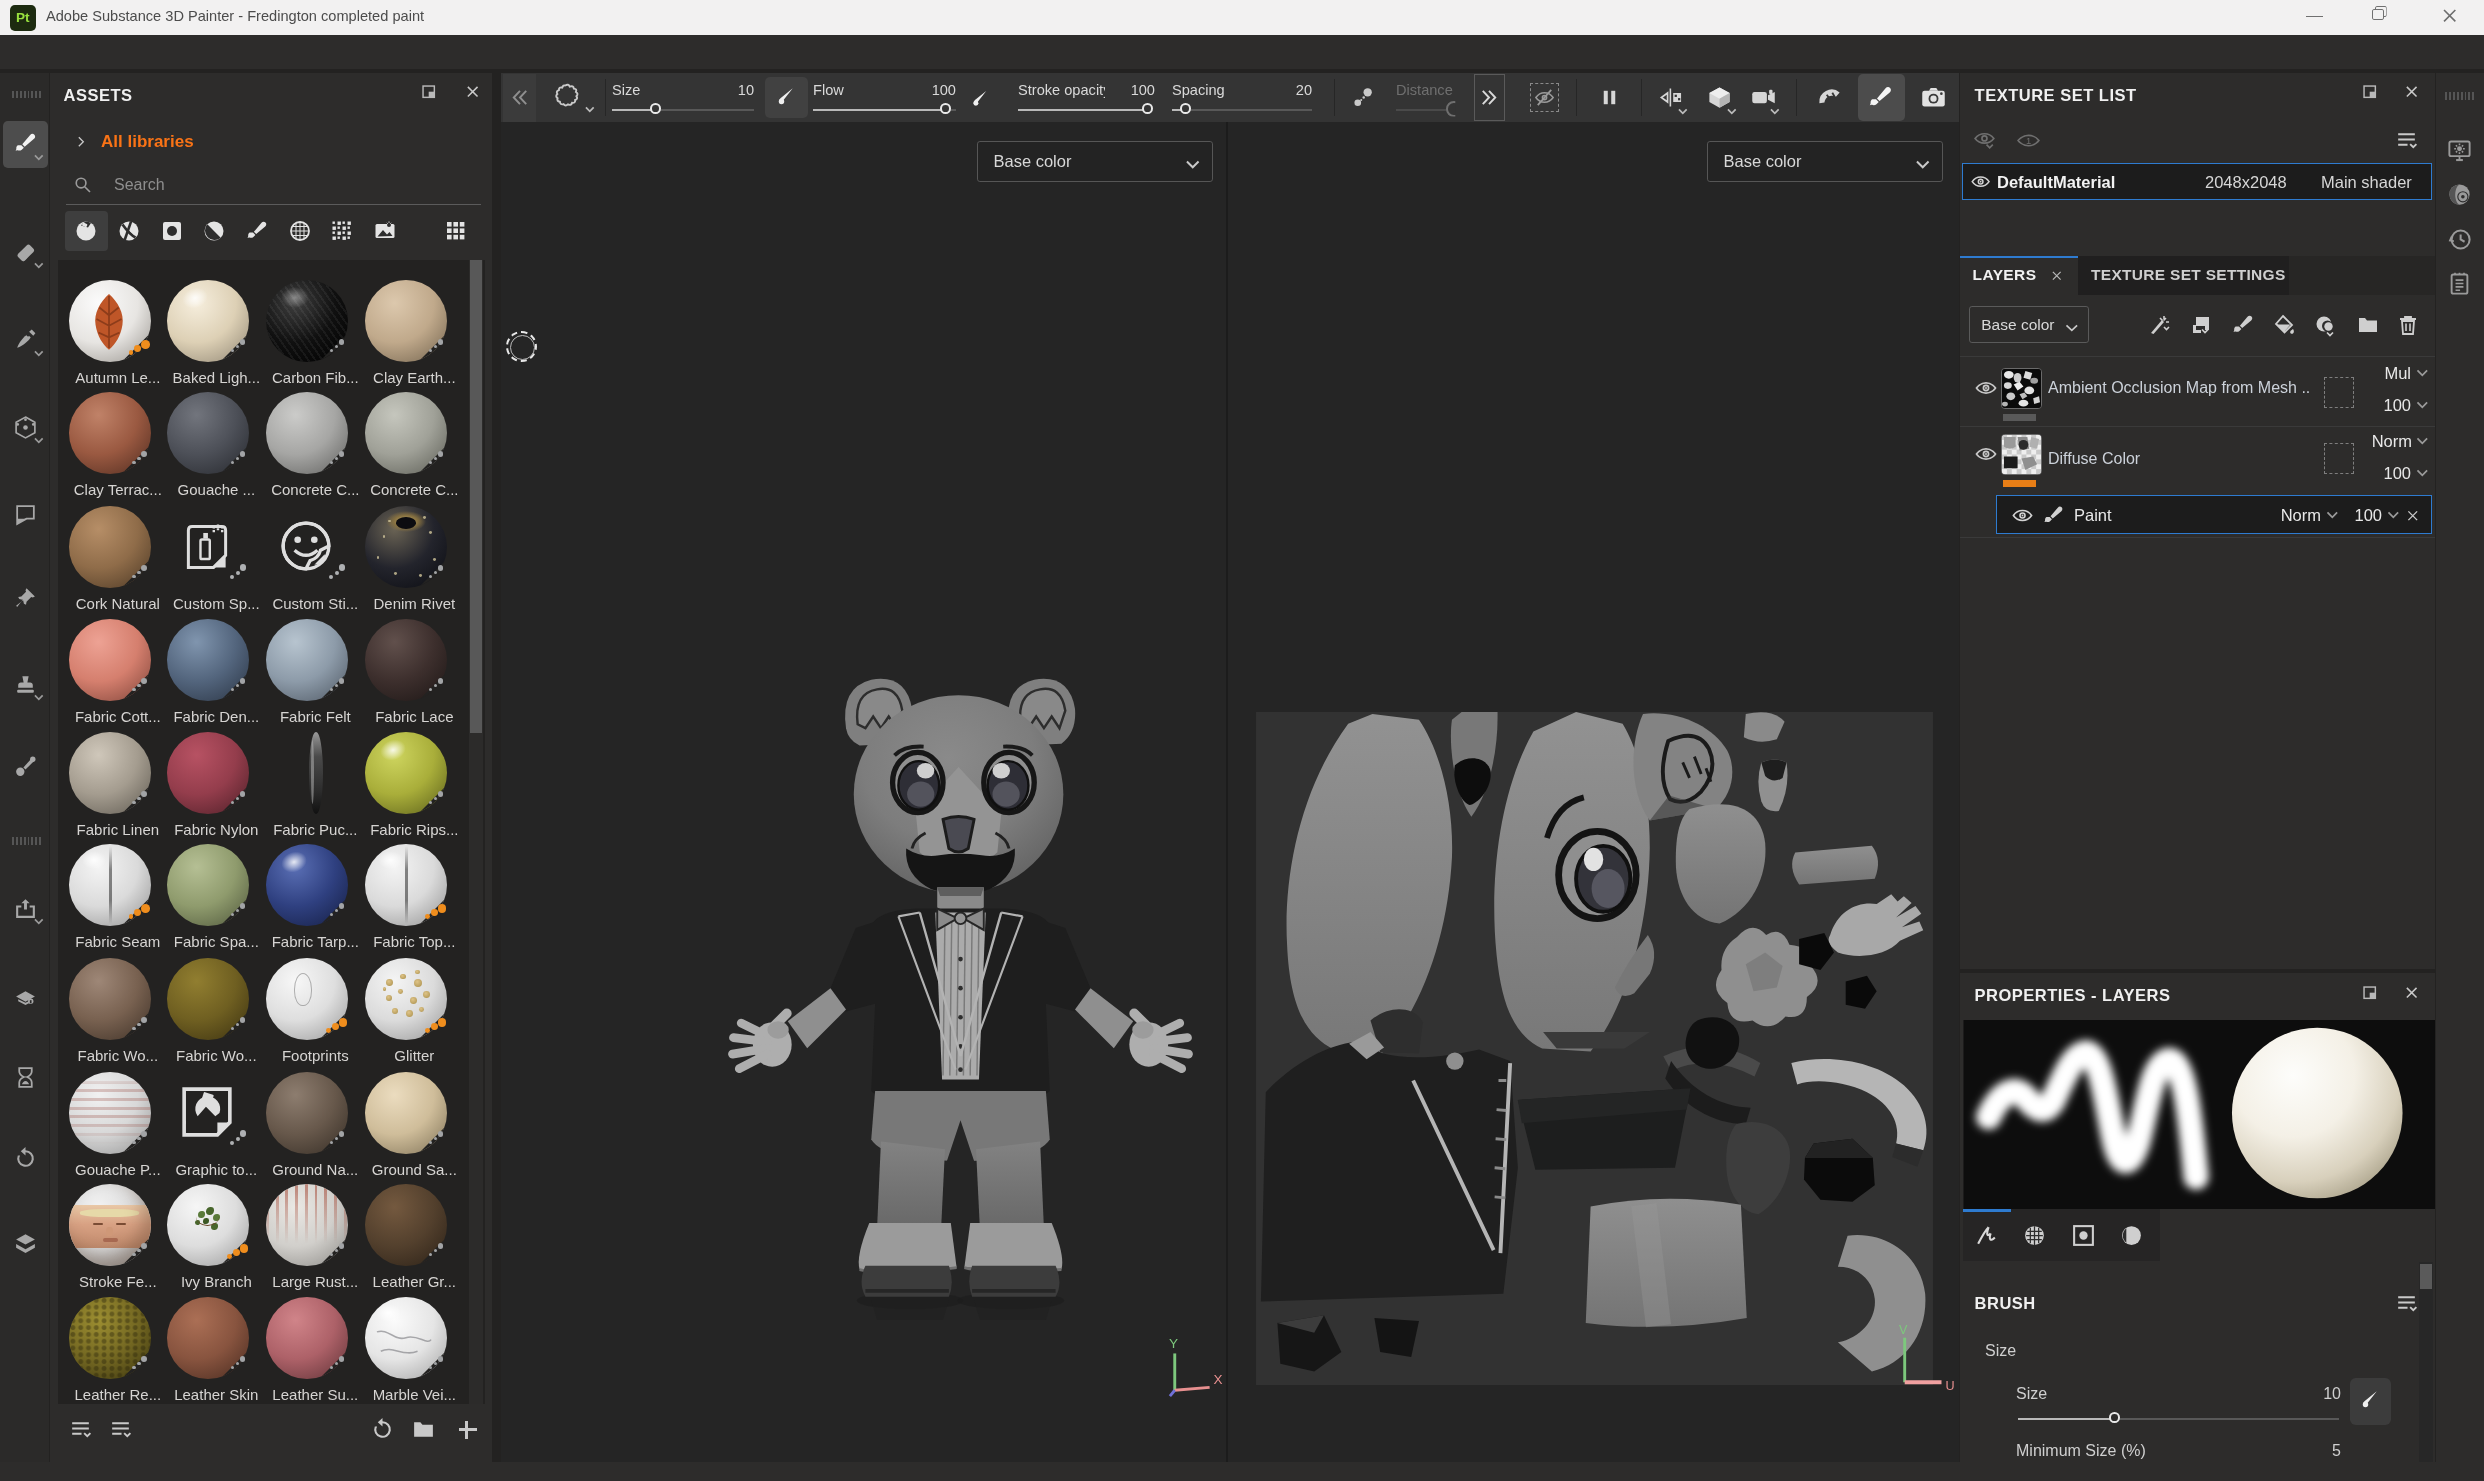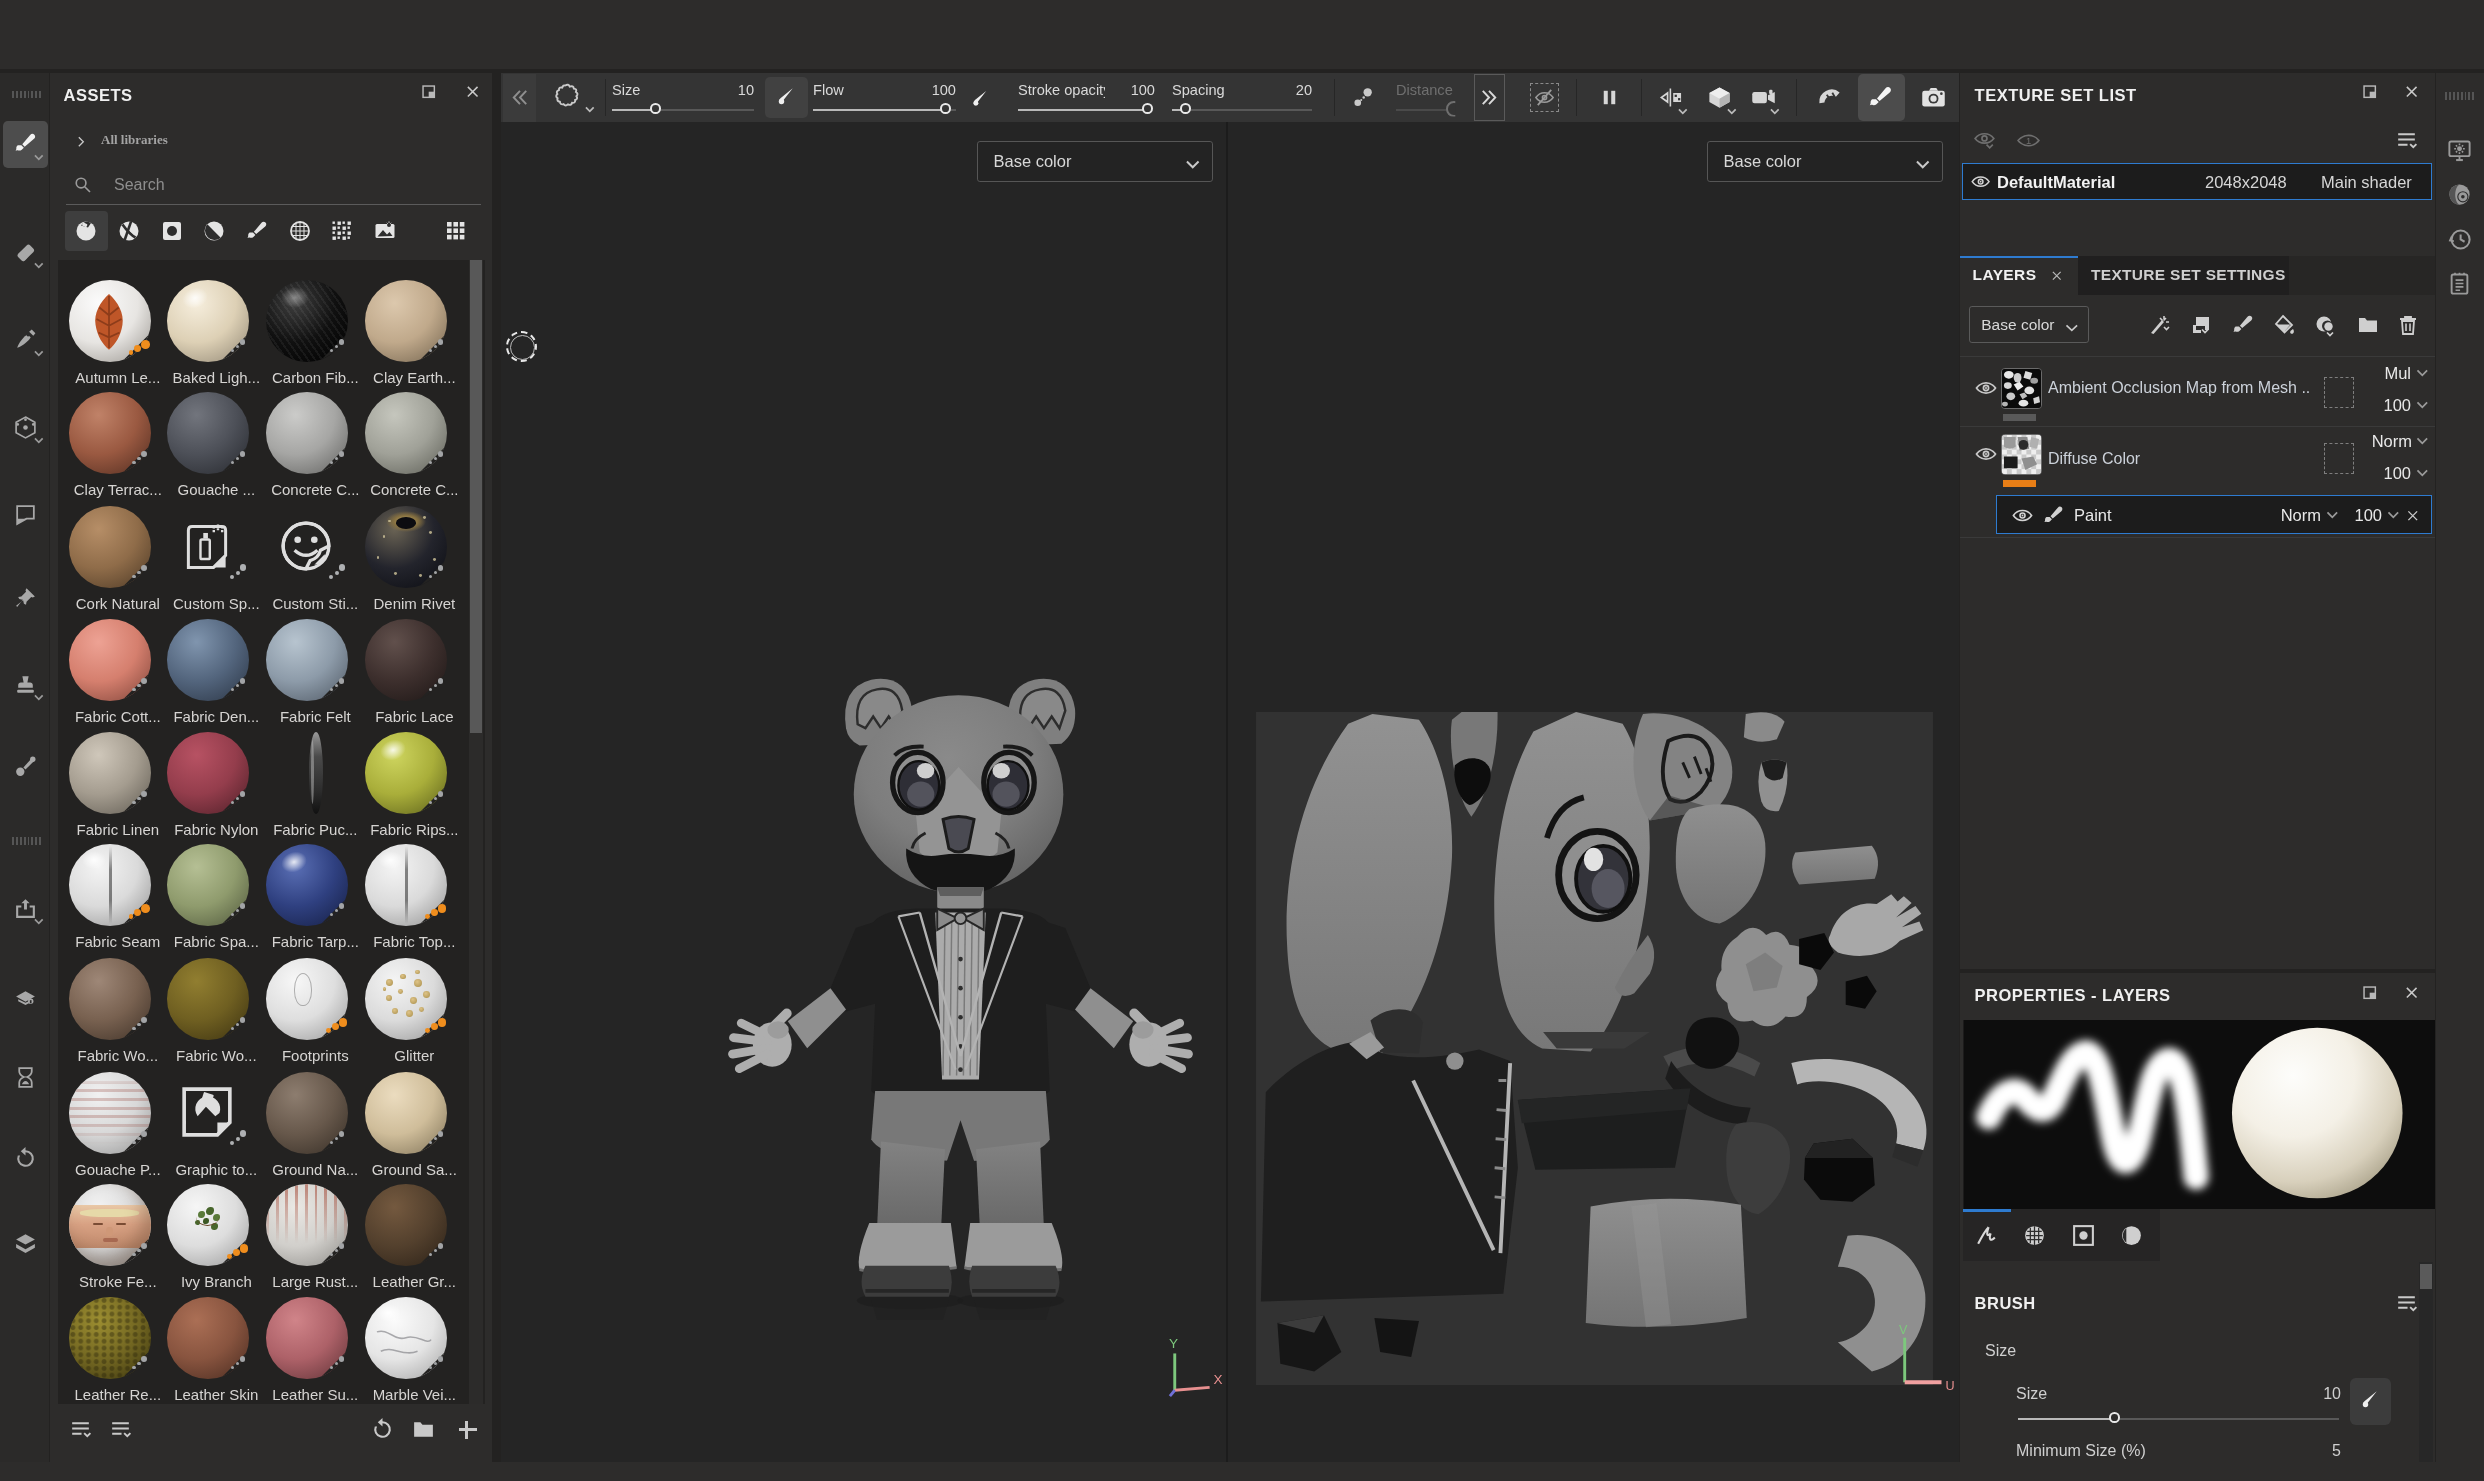--- a/index.html
+++ b/index.html
@@ -6,20 +6,32 @@
 .abs{position:absolute;}
 .lbl{position:absolute;left:-8.7px;top:89px;width:116px;text-align:center;font-size:15px;color:#d6d4d2;white-space:nowrap;overflow:hidden;}
 .mi{color:#d8d6d4;font-size:15px;position:absolute;top:8.7px;}
 .icbtn{position:absolute;display:flex;align-items:center;justify-content:center;}
 .ddn{position:absolute;height:41px;background:#232323;border:1px solid #565656;border-radius:2.9px;color:#d8d8d8;font-size:16.5px;display:flex;align-items:center;padding-left:15.5px;}
 .ddn .cv{position:absolute;right:11.6px;top:12.6px;}
 .sl-lab{position:absolute;top:75px;font-size:14.6px;color:#d9d9d9;}
 .sl-val{position:absolute;top:75px;font-size:14.6px;color:#d9d9d9;text-align:right;}
 </style></head><body>
 <div id="root">
+<div class="abs" style="left:0;top:0;width:2484px;height:35px;background:#f2f1f1;">
+<div class="abs" style="left:9.7px;top:4.9px;width:26px;height:26px;background:#1d2b10;border-radius:4.9px;color:#99e23e;font-weight:bold;font-size:13.6px;text-align:center;line-height:26px;">Pt</div>
+<div class="abs" style="left:46px;top:7.8px;font-size:14.6px;color:#4c4c4c;">Adobe Substance 3D Painter - Fredington completed paint</div>
+<div class="abs" style="left:2306px;top:15.5px;width:16.5px;height:1.5px;background:#707070;"></div>
+<div class="abs" style="left:2372px;top:8.7px;width:11.6px;height:11.6px;border:1.5px solid #707070;border-radius:1.9px;background:#f2f1f1;"></div>
+<div class="abs" style="left:2375px;top:5.8px;width:11.6px;height:11.6px;border:1.5px solid #707070;border-radius:1.9px;clip-path:polygon(0 0,100% 0,100% 100%,70% 100%,70% 30%,0 30%);"></div>
+<div class="icbtn" style="left:2440px;top:5.8px;width:19.4px;height:19.4px;">
+        <svg width="19.4" height="19.4" viewBox="0 0 24 24" style="">
+          <path d="M5 5 19 19M19 5 5 19" stroke="#6e6e6e" stroke-width="2"></path>
+        </svg>
+      </div>
+</div>
 <div class="abs" style="left:0;top:69px;width:2484px;height:3.9px;background:#232221;"></div>
 <div class="abs" style="left:0;top:73px;width:50px;height:1389px;background:#2b2a29;border-right:1.9px solid #232221;">
 <div class="abs" style="left:11.6px;top:17.5px;width:29px;height:7.8px;background:repeating-linear-gradient(90deg,#555 0 1.9px,transparent 1.9px 3.9px);"></div>
 <div class="abs" style="left:2.9px;top:48px;width:45px;height:47px;background:#4d4d4d;border-radius:4.9px;"></div>
 <div class="icbtn" style="left:12.6px;top:58px;width:25px;height:25px;">
         <svg width="25" height="25" viewBox="0 0 24 24" style="">
           <path d="M20.5 3.5c-1.2-1.2-3-.9-4 .3l-7.6 9 2.3 2.3 9-7.6c1.2-1 1.5-2.8.3-4z" fill="#f2f2f2"></path>
           <path d="M8 13.6 10.4 16l-2 1.9c-1 .9-2.6 1.2-3.9.6-.6-.3-1.4.1-2 .4.5-.8.8-1.5.7-2.4-.1-1.2.5-2.3 1.5-2.9z" fill="#f2f2f2"></path>
         </svg>
       </div>
@@ -145,21 +157,21 @@
 <div class="icbtn" style="left:411px;top:8.7px;width:19.4px;height:19.4px;">
         <svg width="19.4" height="19.4" viewBox="0 0 24 24" style="">
           <path d="M6 6l12 12M18 6 6 18" stroke="#c9c9c9" stroke-width="1.9"></path>
         </svg>
       </div>
 <div class="icbtn" style="left:21.3px;top:61px;width:15.5px;height:15.5px;">
         <svg width="15.5" height="15.5" viewBox="0 0 24 24" style="">
           <path d="M9 5l7 7-7 7" fill="none" stroke="#c9c9c9" stroke-width="2"></path>
         </svg>
       </div>
-<div class="abs" style="left:49px;top:59px;font-size:13px;font-weight:bold;color:#a3a3a3;font-family:Liberation Serif, serif;">All libraries</div>
+<div class="abs" style="left:49px;top:59px;font-size:17px;font-weight:bold;color:#f97316;">All libraries</div>
 <div class="icbtn" style="left:21.3px;top:102px;width:19.4px;height:19.4px;">
         <svg width="19.4" height="19.4" viewBox="0 0 24 24" style="">
           <circle cx="10" cy="10" r="6" fill="none" stroke="#9a9a9a" stroke-width="2"></circle>
           <path d="M14.5 14.5 21 21" stroke="#9a9a9a" stroke-width="2"></path>
         </svg>
       </div>
 <div class="abs" style="left:62px;top:103px;font-size:16px;color:#8e8e8e;">Search</div>
 <div class="abs" style="left:13.6px;top:131px;width:415px;height:1px;background:#5b5b5b;"></div>
 <div class="abs" style="left:12.6px;top:138px;width:43px;height:40px;background:#3e3e3e;border-radius:3.9px;"></div>
 <div class="icbtn" style="left:22px;top:146px;width:24px;height:24px;">

